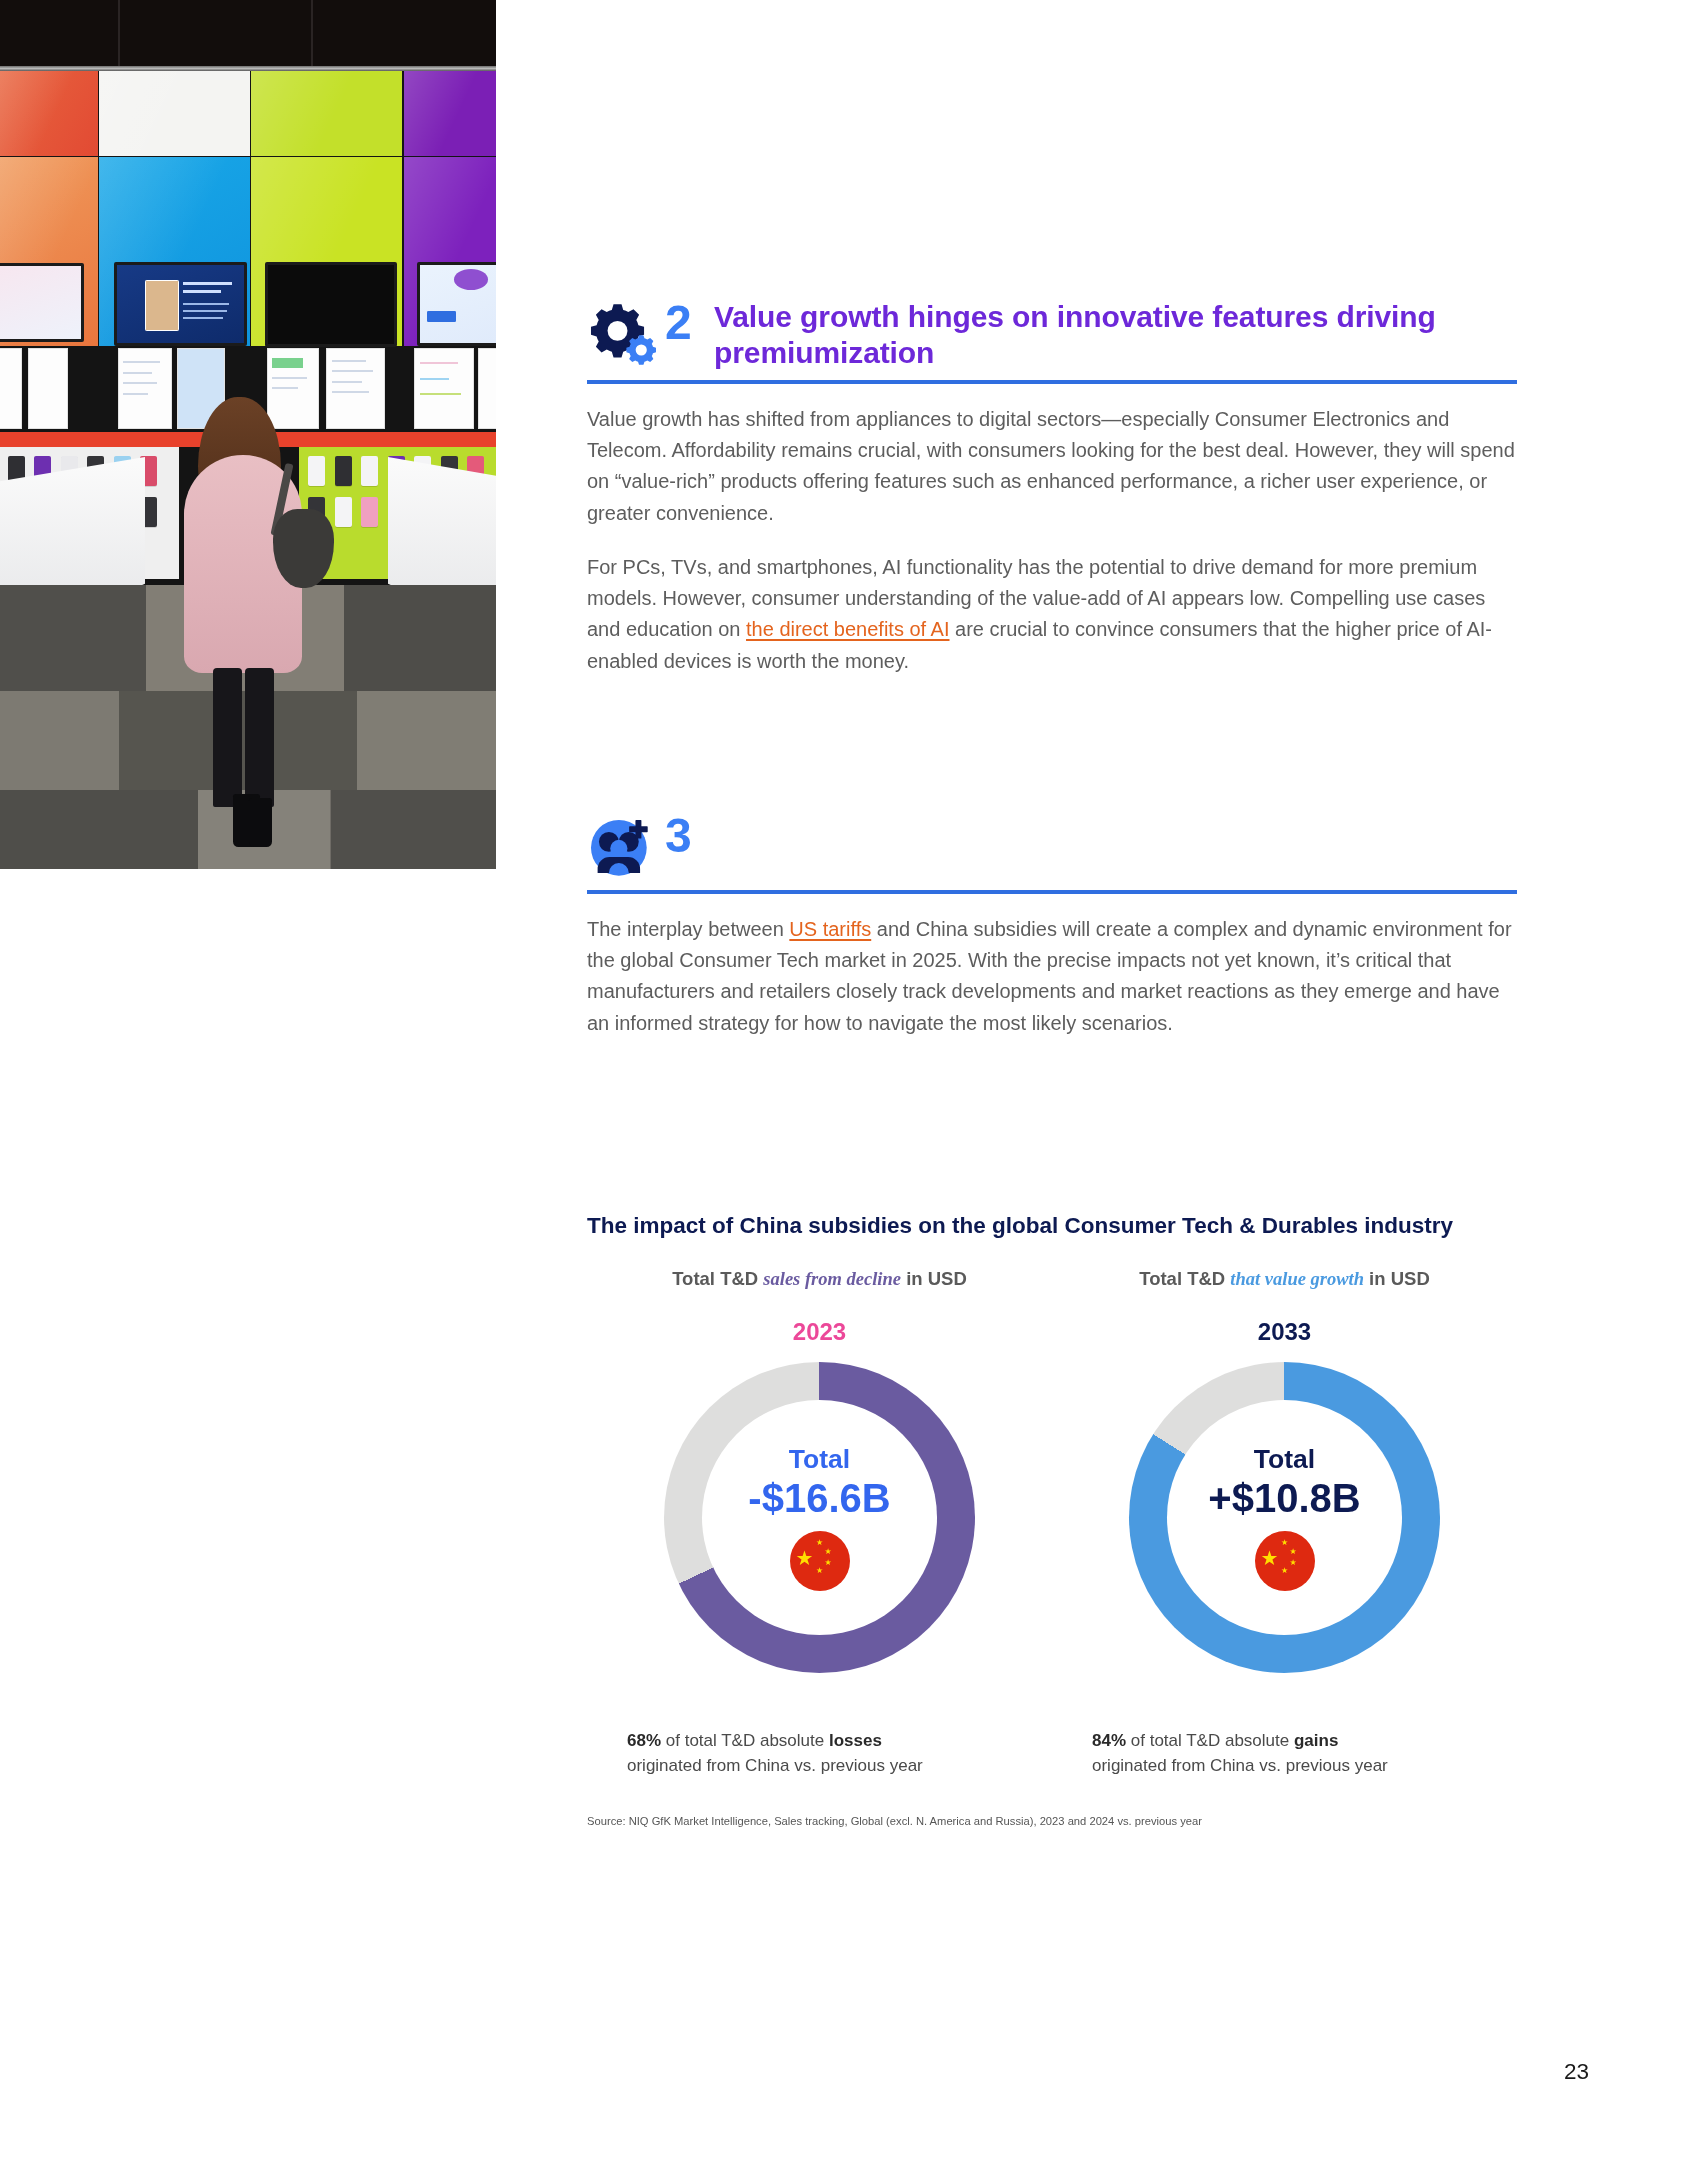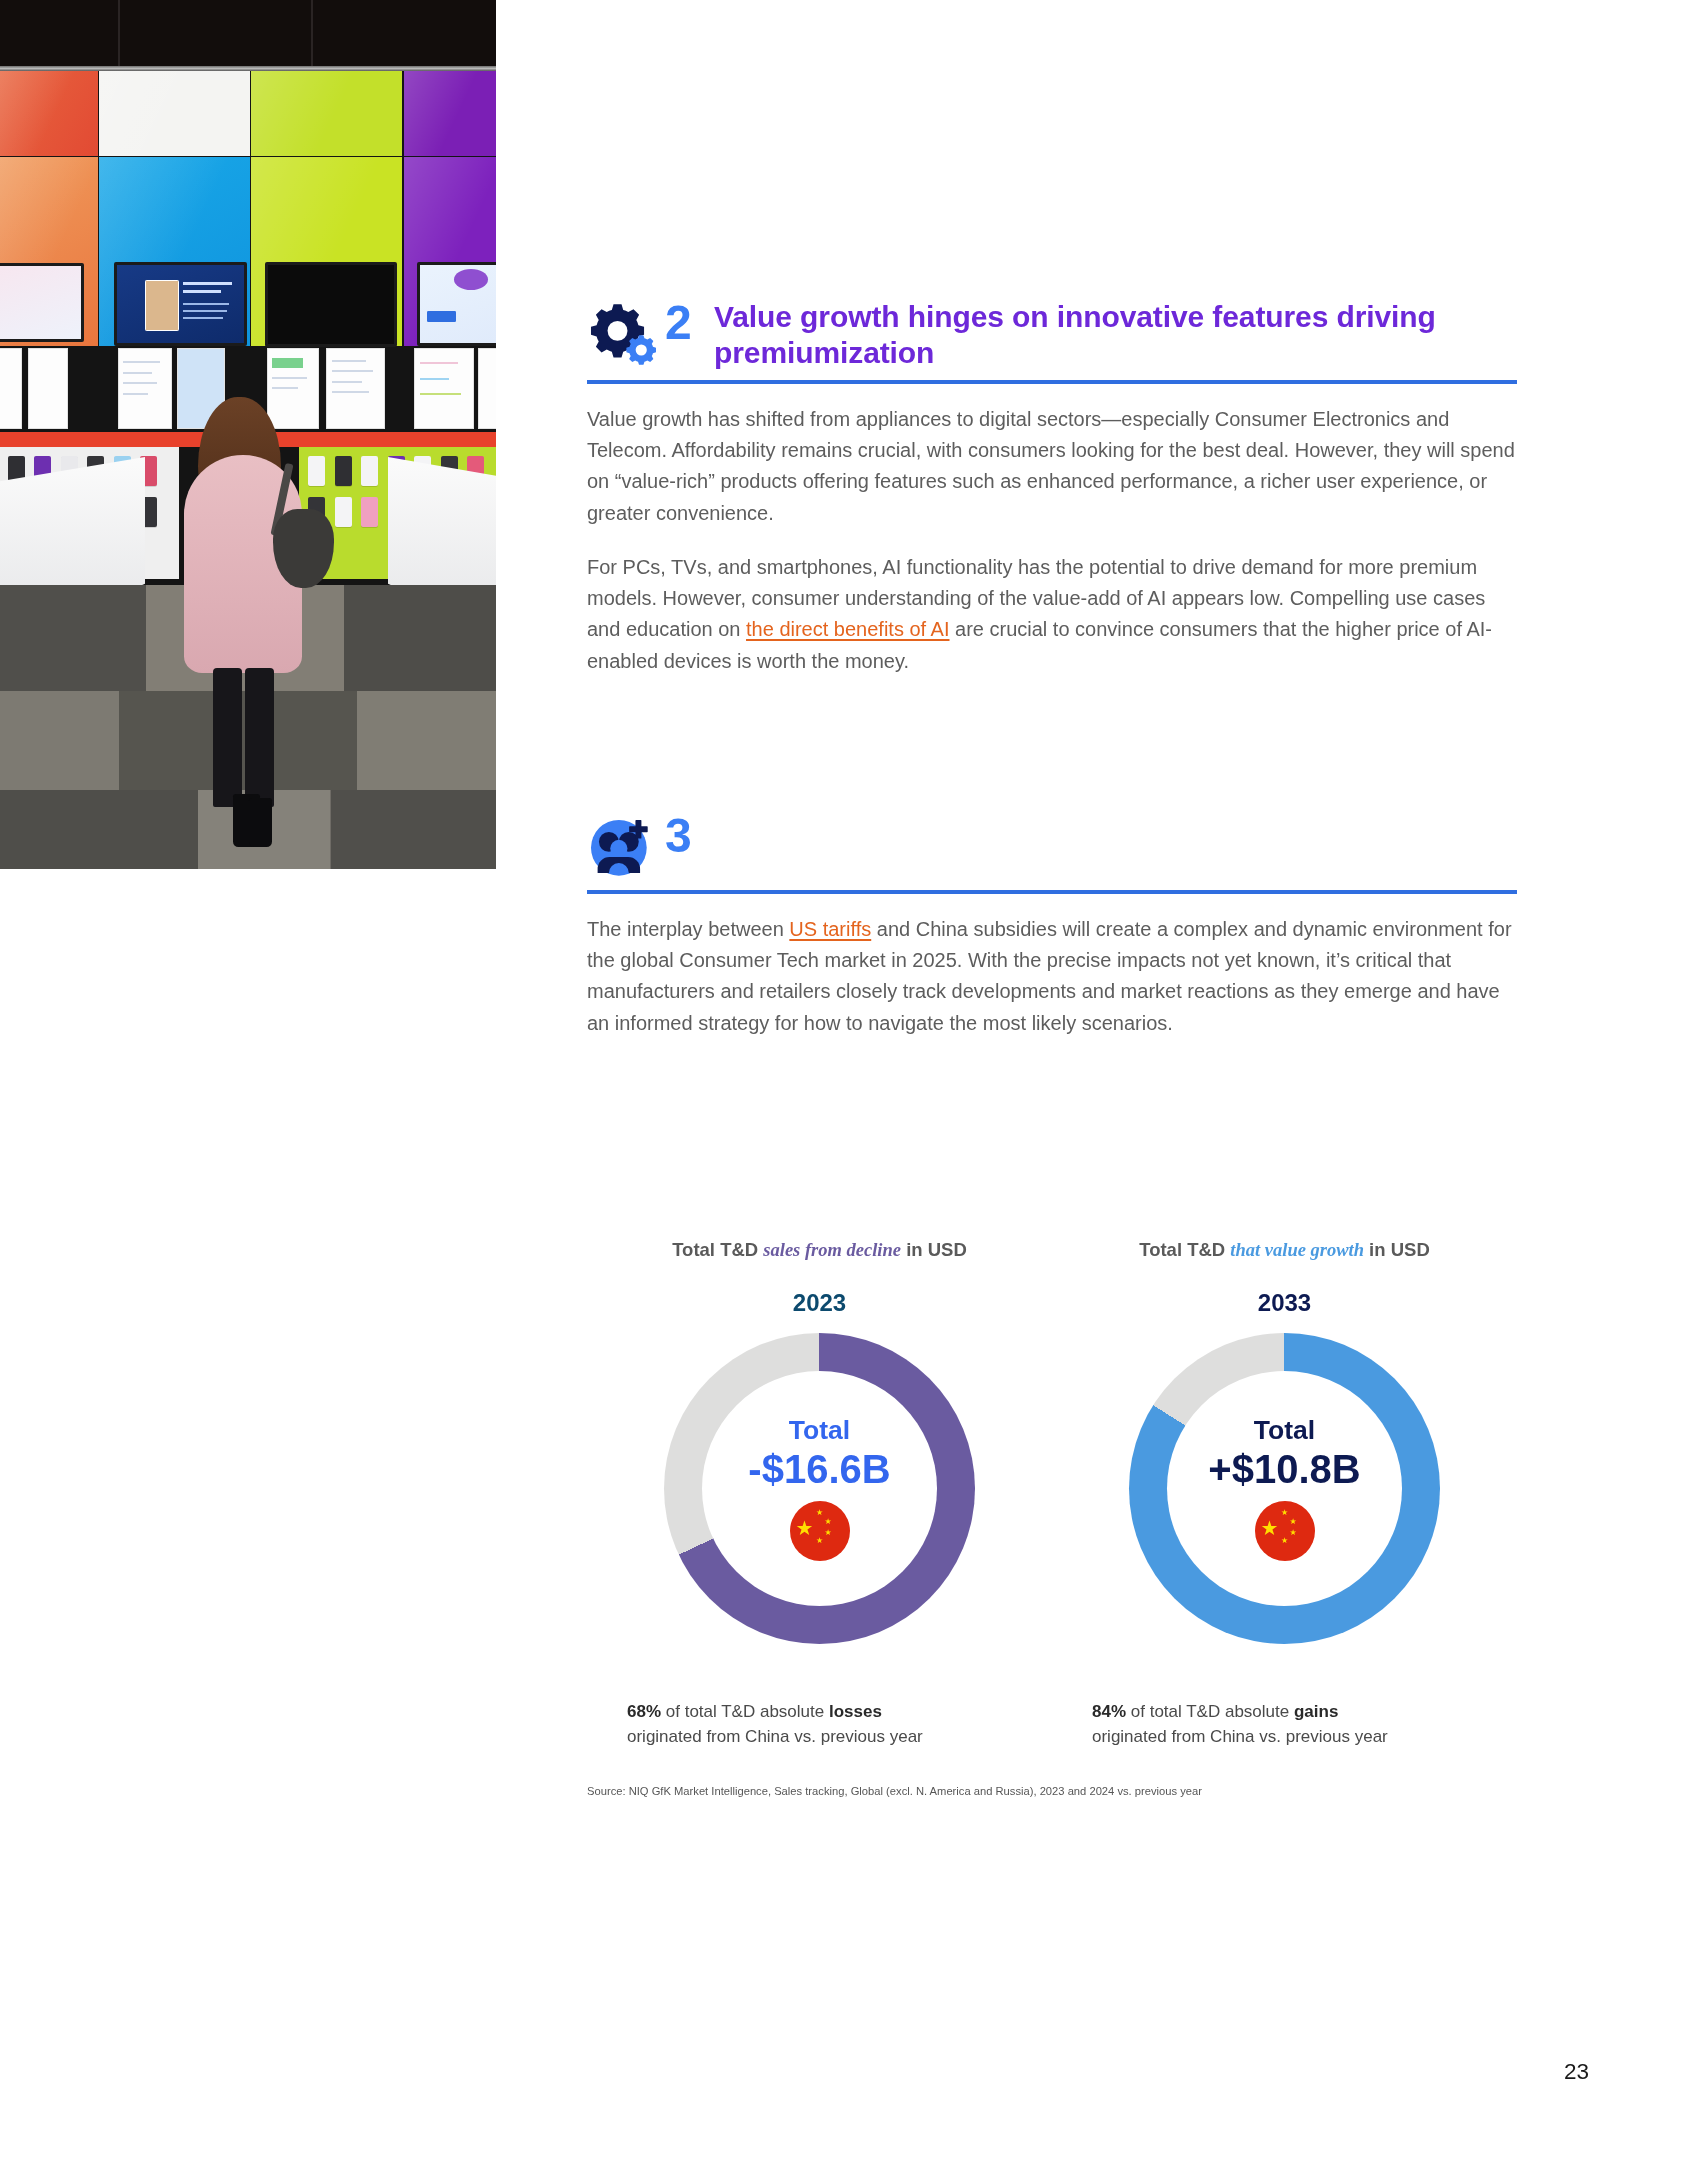--- a/index.html
+++ b/index.html
@@ -259,28 +259,29 @@
           </g>
         </svg>
       </div>
       <div class="head-num">3</div>
     </div>
     <div class="rule"></div>
     <p class="body-p">The interplay between <a class="inline-link" href="#">US tariffs</a> and China subsidies will create a complex and dynamic environment for the global Consumer Tech market in 2025. With the precise impacts not yet known, it’s critical that manufacturers and retailers closely track developments and market reactions as they emerge and have an informed strategy for how to navigate the most likely scenarios.</p>
   </div>
 
   <div style="position:absolute;left:0;top:1211px;width:930px;">
+    <div class="chart-title">The impact of China subsidies on the global Consumer Tech &amp; Durables industry</div>
 
     <div class="donut-row">
 
       <div class="donut-col">
         <div class="donut-sub">
           <span>Total T&amp;D </span><span class="em" style="color: rgb(106, 91, 160);">sales from decline</span><span> in USD</span>
         </div>
-        <div class="donut-year" style="color: #0c4a6e;">2023</div>
+        <div class="donut-year" style="color: #ec4899;">2023</div>
         <div class="donut-wrap">
           <div class="donut-ring" style="background: conic-gradient(rgb(106, 91, 160) 0deg, rgb(106, 91, 160) 244.8deg, rgb(222, 222, 221) 244.8deg, rgb(222, 222, 221) 360deg);"></div>
           <div class="donut-hole">
             <div class="donut-total" style="color: rgb(51, 102, 238);">Total</div>
             <div class="donut-value" style="color: rgb(51, 102, 238);">-$16.6B</div>
             <div class="flag">
               <span class="star" style="left:6px;top:17px;font-size:20px;">★</span>
               <span class="star" style="left:26.5px;top:8px;font-size:8px;">★</span>
               <span class="star" style="left:35px;top:17px;font-size:8px;">★</span>
               <span class="star" style="left:35px;top:28px;font-size:8px;">★</span>

